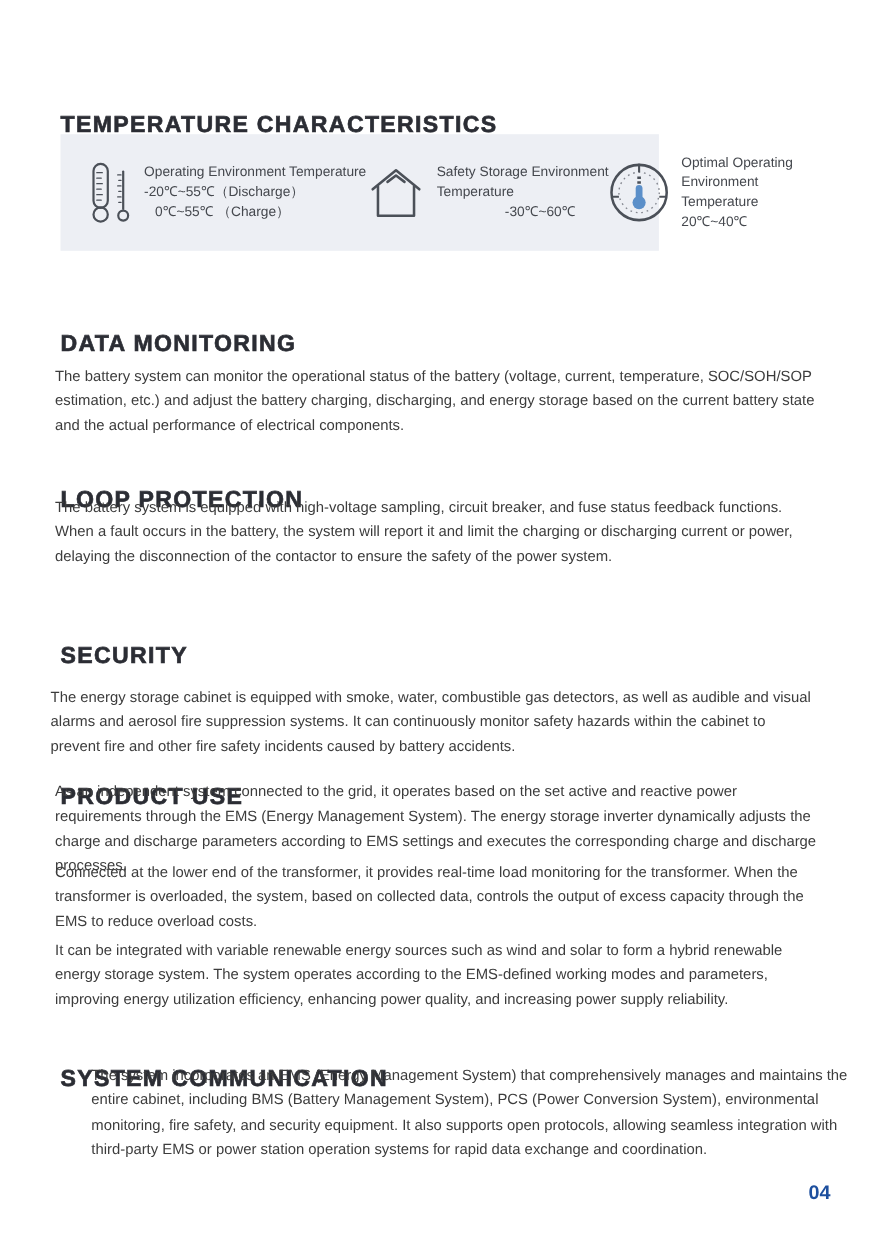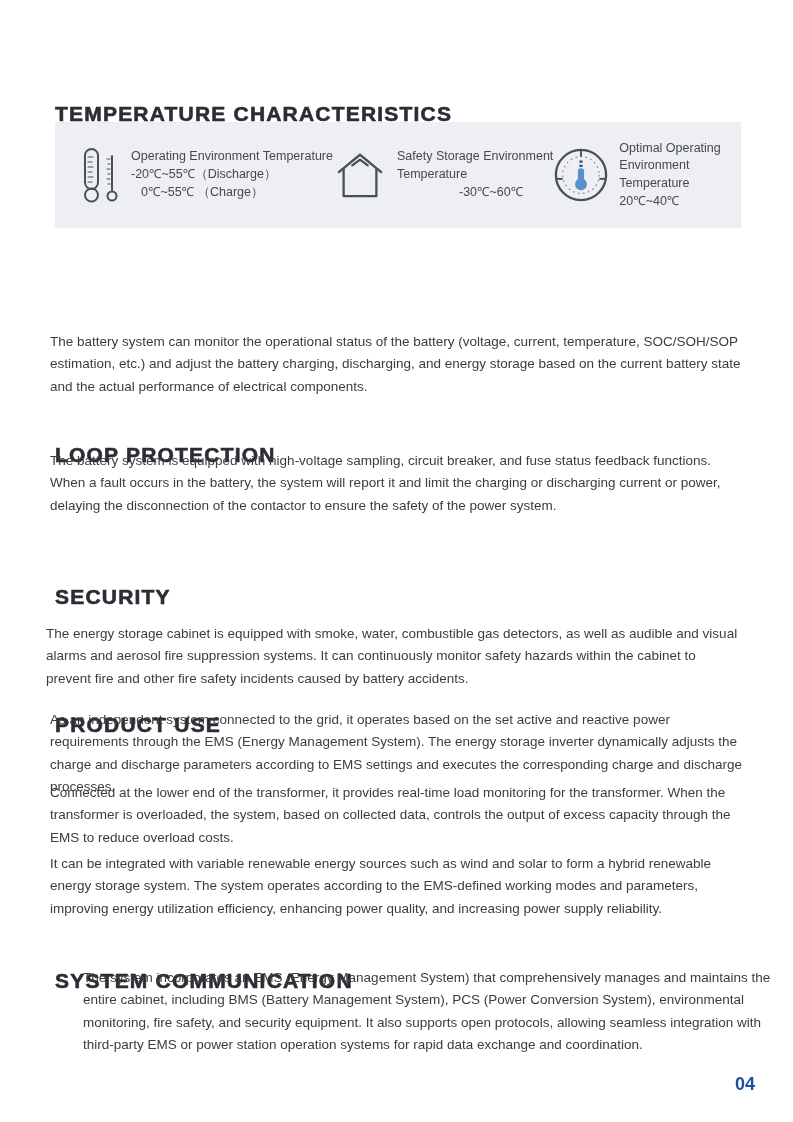--- a/index.html
+++ b/index.html
@@ -29,21 +29,21 @@
     width: 695px;
     font-size: 13.5px;
     line-height: 22.4px;
     color: #3c3c3c;
   }
   
   .banner {
     position: absolute;
     left: 55px;
     top: 122px;
-    width: 686px;
+    width: 544px;
     height: 106px;
     background: #edeff4;
     display: flex;
     align-items: center;
     justify-content: space-between;
     padding: 0 22px;
     box-sizing: border-box;
   }
   .banner-item { display: flex; align-items: center; gap: 10px; }
   .banner-text { font-size: 12.5px; line-height: 1.42; color: #45484e; }
@@ -152,20 +152,21 @@
       <span class="banner-text bt-center">
         <span class="tline">Optimal Operating</span><br>
         <span class="tline">Environment</span><br>
         <span class="tline">Temperature</span><br>
         <span class="tline">20℃~40℃</span>
       </span>
     </div>
 
   </div>
 
+  <div class="heading" id="h-data-monitoring">DATA MONITORING</div>
   <div class="para" id="p-data-monitoring">The battery system can monitor the operational status of the battery (voltage, current, temperature, SOC/SOH/SOP estimation, etc.) and adjust the battery charging, discharging, and energy storage based on the current battery state and the actual performance of electrical components.</div>
 
   <div class="heading" id="h-loop-protection">LOOP PROTECTION</div>
   <div class="para" id="p-loop-protection">The battery system is equipped with high-voltage sampling, circuit breaker, and fuse status feedback functions. When a fault occurs in the battery, the system will report it and limit the charging or discharging current or power, delaying the disconnection of the contactor to ensure the safety of the power system.</div>
 
   <div class="heading" id="h-security">SECURITY</div>
   <div class="para" id="p-security">The energy storage cabinet is equipped with smoke, water, combustible gas detectors, as well as audible and visual alarms and aerosol fire suppression systems. It can continuously monitor safety hazards within the cabinet to prevent fire and other fire safety incidents caused by battery accidents.</div>
 
   <div class="heading" id="h-product-use">PRODUCT USE</div>
   <div class="para" id="p-product-1">As an independent system connected to the grid, it operates based on the set active and reactive power requirements through the EMS (Energy Management System). The energy storage inverter dynamically adjusts the charge and discharge parameters according to EMS settings and executes the corresponding charge and discharge processes.</div>

